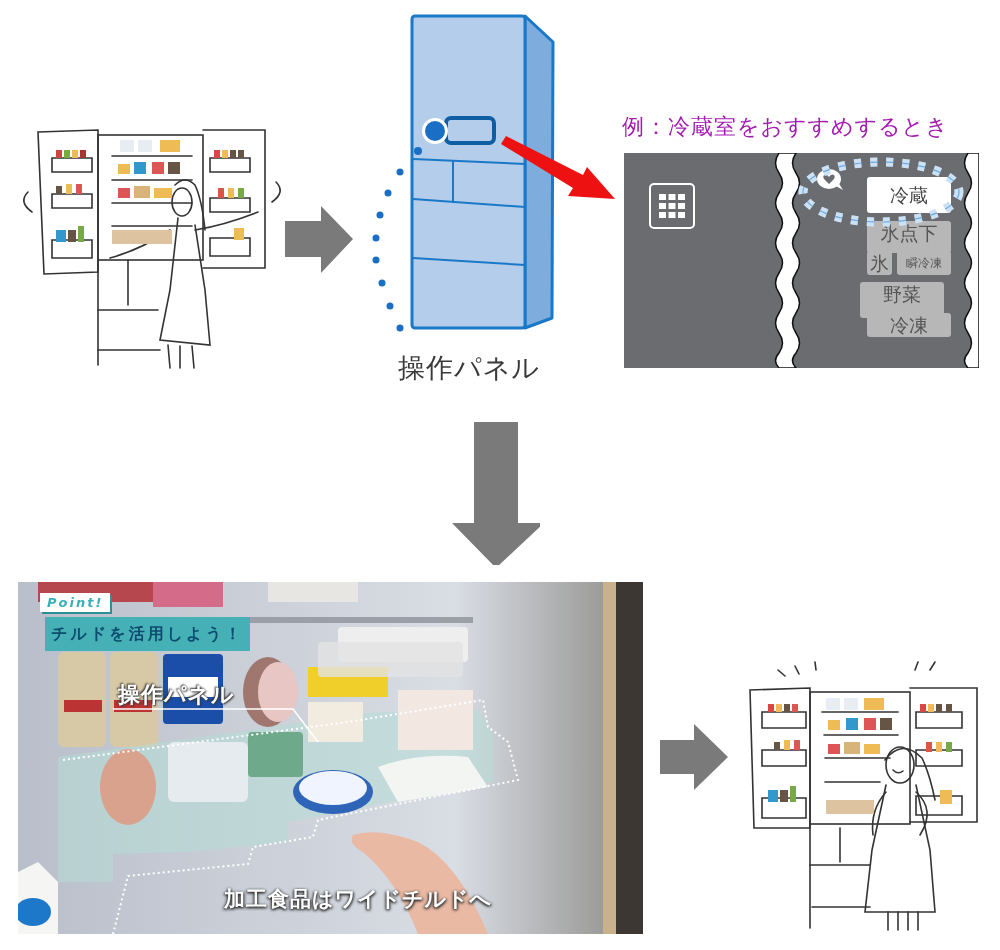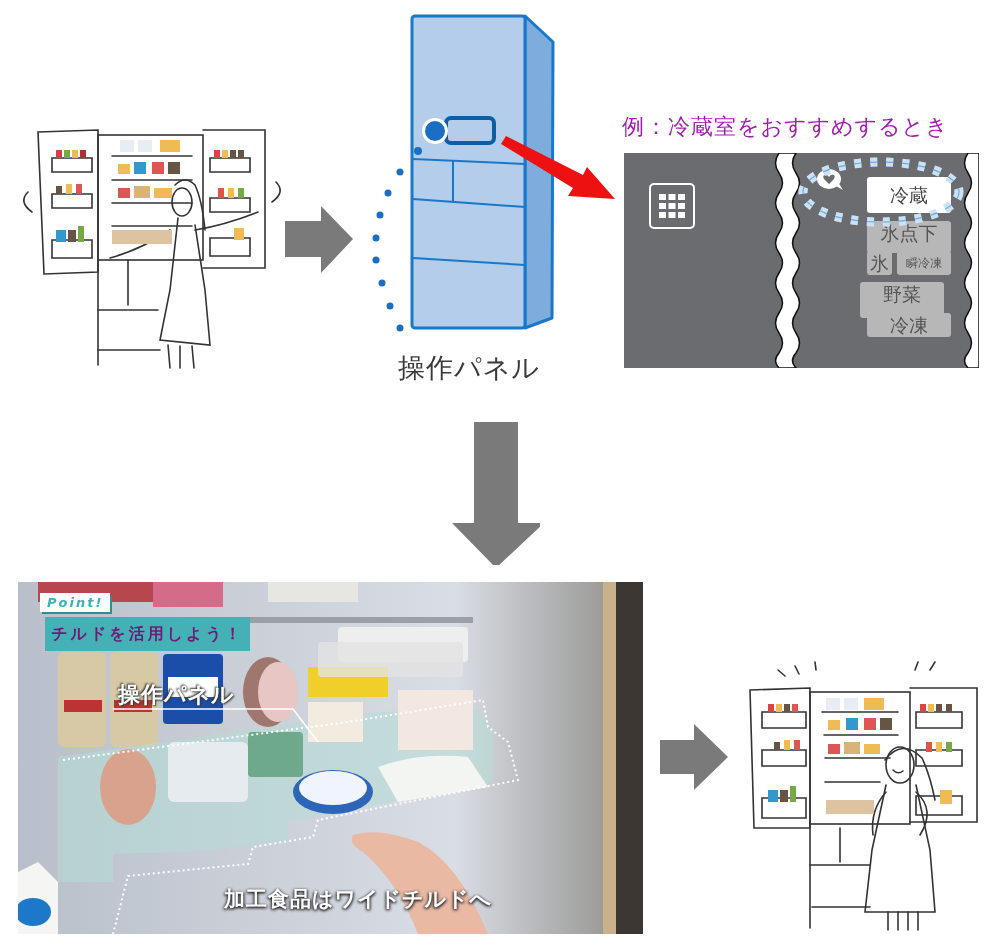--- a/index.html
+++ b/index.html
@@ -17,21 +17,21 @@
   #fridge{left:360px;top:10px;width:260px;height:340px;}
   #panel-caption{left:398px;top:350px;font-size:27px;color:#3a3a3a;letter-spacing:1px;}
   
   #example-caption{left:622px;top:112px;font-size:22px;color:#a21caf;letter-spacing:1px;white-space:nowrap;}
   #panel{left:624px;top:153px;width:355px;height:215px;}
   .btn{position:absolute;background:#b7b7b7;border-radius:3px;color:#555;font-size:19px;text-align:center;line-height:24px;}
   .btn.active{background:#fff;color:#444;line-height:36px;}
   
   #photo{left:18px;top:582px;width:625px;height:352px;overflow:hidden;background:#c9ced6;}
   #point-tag{left:40px;top:593px;background:#fff;color:#3ab1b9;font-weight:bold;font-style:italic;font-size:13px;padding:2px 7px;letter-spacing:2px;box-shadow:2px 2px 0 #2d8f96;}
-  #title-band{left:45px;top:617px;width:205px;height:34px;background:#45b1b7;color:#701a75;font-weight:bold;font-size:16px;line-height:34px;text-align:center;letter-spacing:3px;}
+  #title-band{left:45px;top:617px;width:205px;height:34px;background:#45b1b7;color:#0c4a6e;font-weight:bold;font-size:16px;line-height:34px;text-align:center;letter-spacing:3px;}
   #wide-label{left:118px;top:680px;color:#fff;font-weight:bold;font-size:22px;text-shadow:1px 1px 2px #333,-1px -1px 2px #333;letter-spacing:1px;}
   #photo-caption{left:200px;top:885px;color:#fff;font-weight:bold;font-size:21px;text-shadow:1px 1px 3px #222,-1px 1px 3px #222;letter-spacing:1px;margin-left:24px;}
 </style>
 </head>
 <body>
 
 <div id="scene1" class="abs">
   <svg width="280" height="270" viewBox="0 0 280 270">
     <g fill="none" stroke="#333" stroke-width="1.6" stroke-linecap="round">
 

